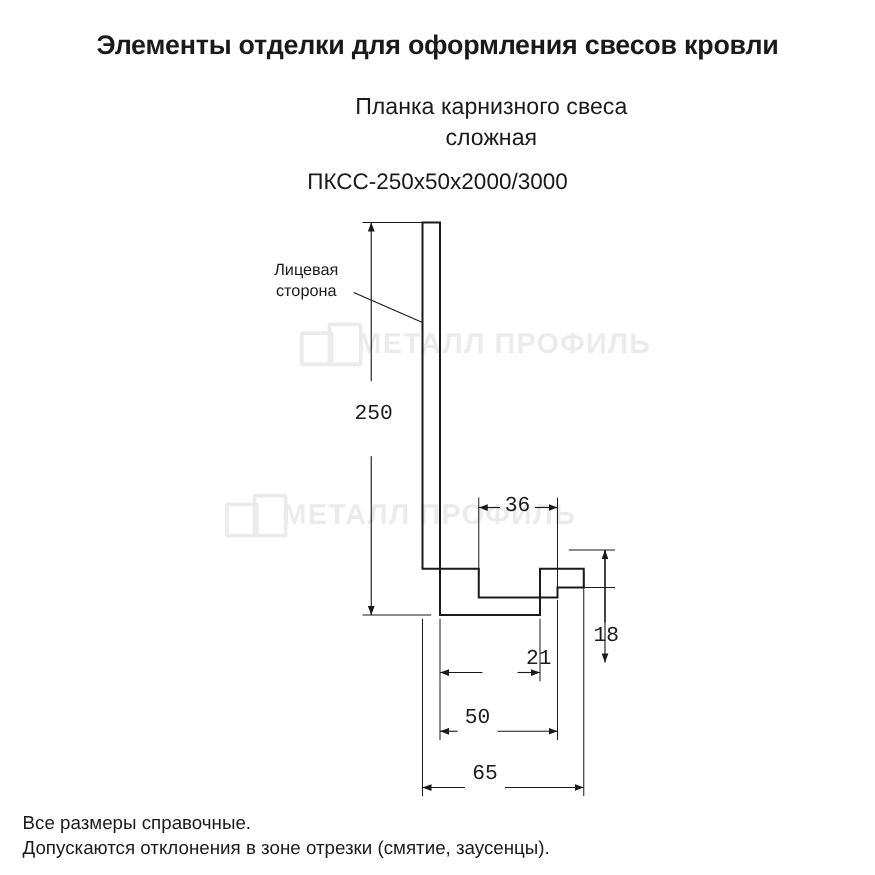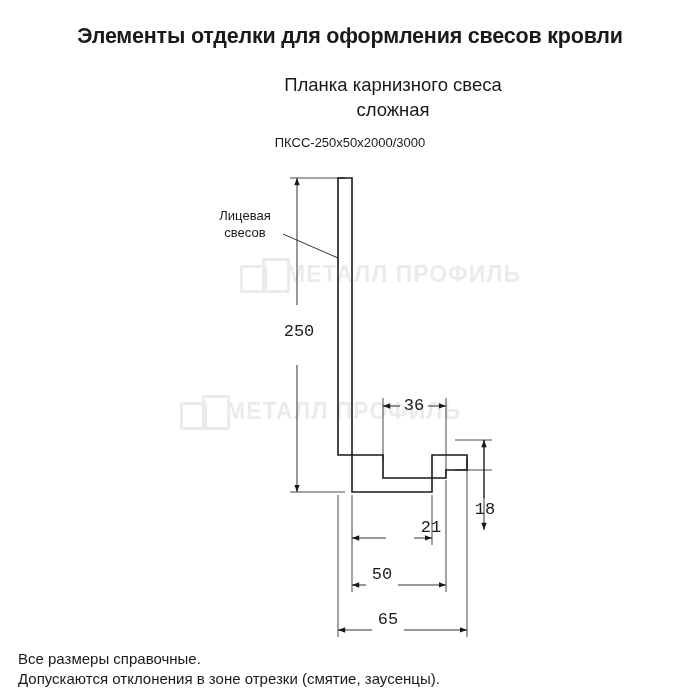--- a/index.html
+++ b/index.html
@@ -37,21 +37,21 @@
     font-size: 18.5px;
     line-height: 25px;
     padding-left: 43px;
   }
   .subtitle .l2 { display: block; }
   .code {
     position: absolute;
     left: 0; top: 135px;
     width: 700px;
     text-align: center;
-    font-size: 13px;
+    font-size: 18px;
   }
   .footer {
     position: absolute;
     left: 18px;
     font-size: 15px;
     color: #1a1a1a;
   }
   .footer.l1 { top: 650px; }
   .footer.l2 { top: 670px; }
 
@@ -208,19 +208,19 @@
 
   <div class="dim-label" style="left:282px; top:322px; width:34px;">250</div>
   <div class="dim-label" style="left:398px; top:396px; width:32px;">36</div>
   <div class="dim-label" style="left:469px; top:500px; width:32px;">18</div>
   <div class="dim-label" style="left:384px; top:518px; width:30px;margin-left:32px;">21</div>
   <div class="dim-label" style="left:366px; top:565px; width:32px;">50</div>
   <div class="dim-label" style="left:372px; top:610px; width:32px;">65</div>
 
   <div class="callout" style="left:202px; top:207px; width:86px;">
     <div>Лицевая</div>
-    <div>свесов</div>
+    <div>сторона</div>
   </div>
 
   <div class="footer l1">Все размеры справочные.</div>
   <div class="footer l2">Допускаются отклонения в зоне отрезки (смятие, заусенцы).</div>
 
 </div>
 
 </body></html>

